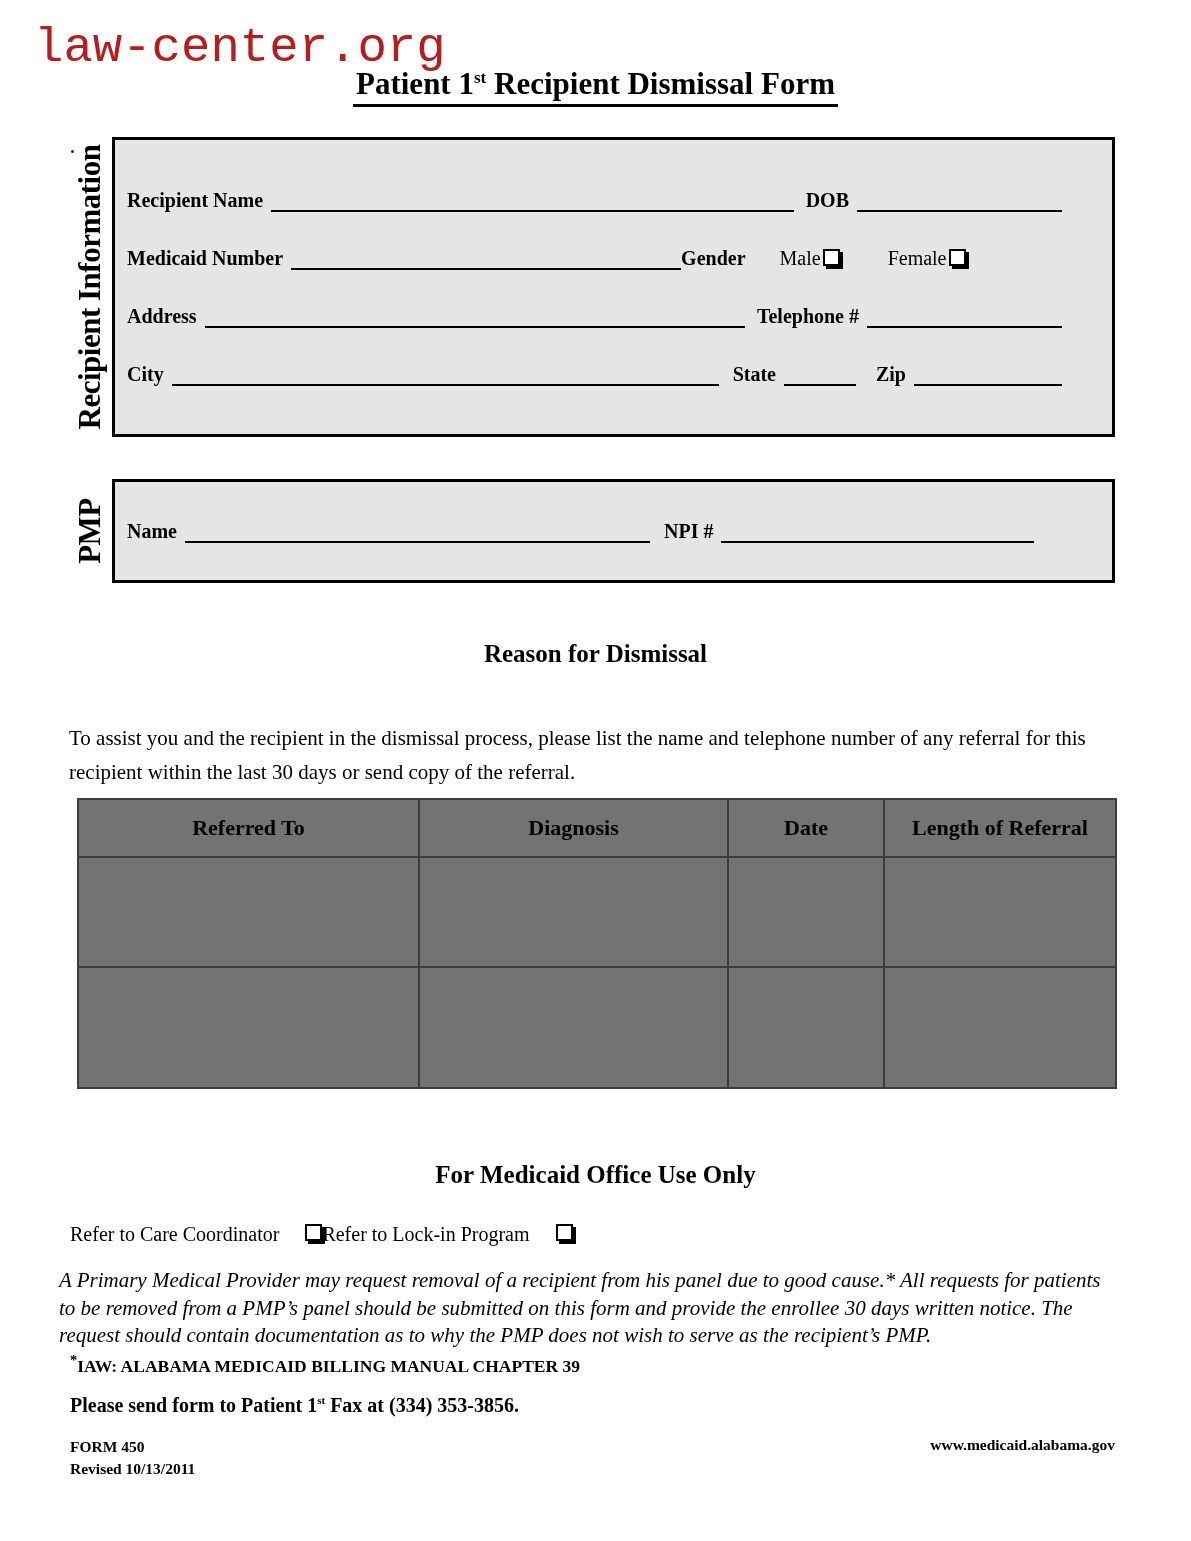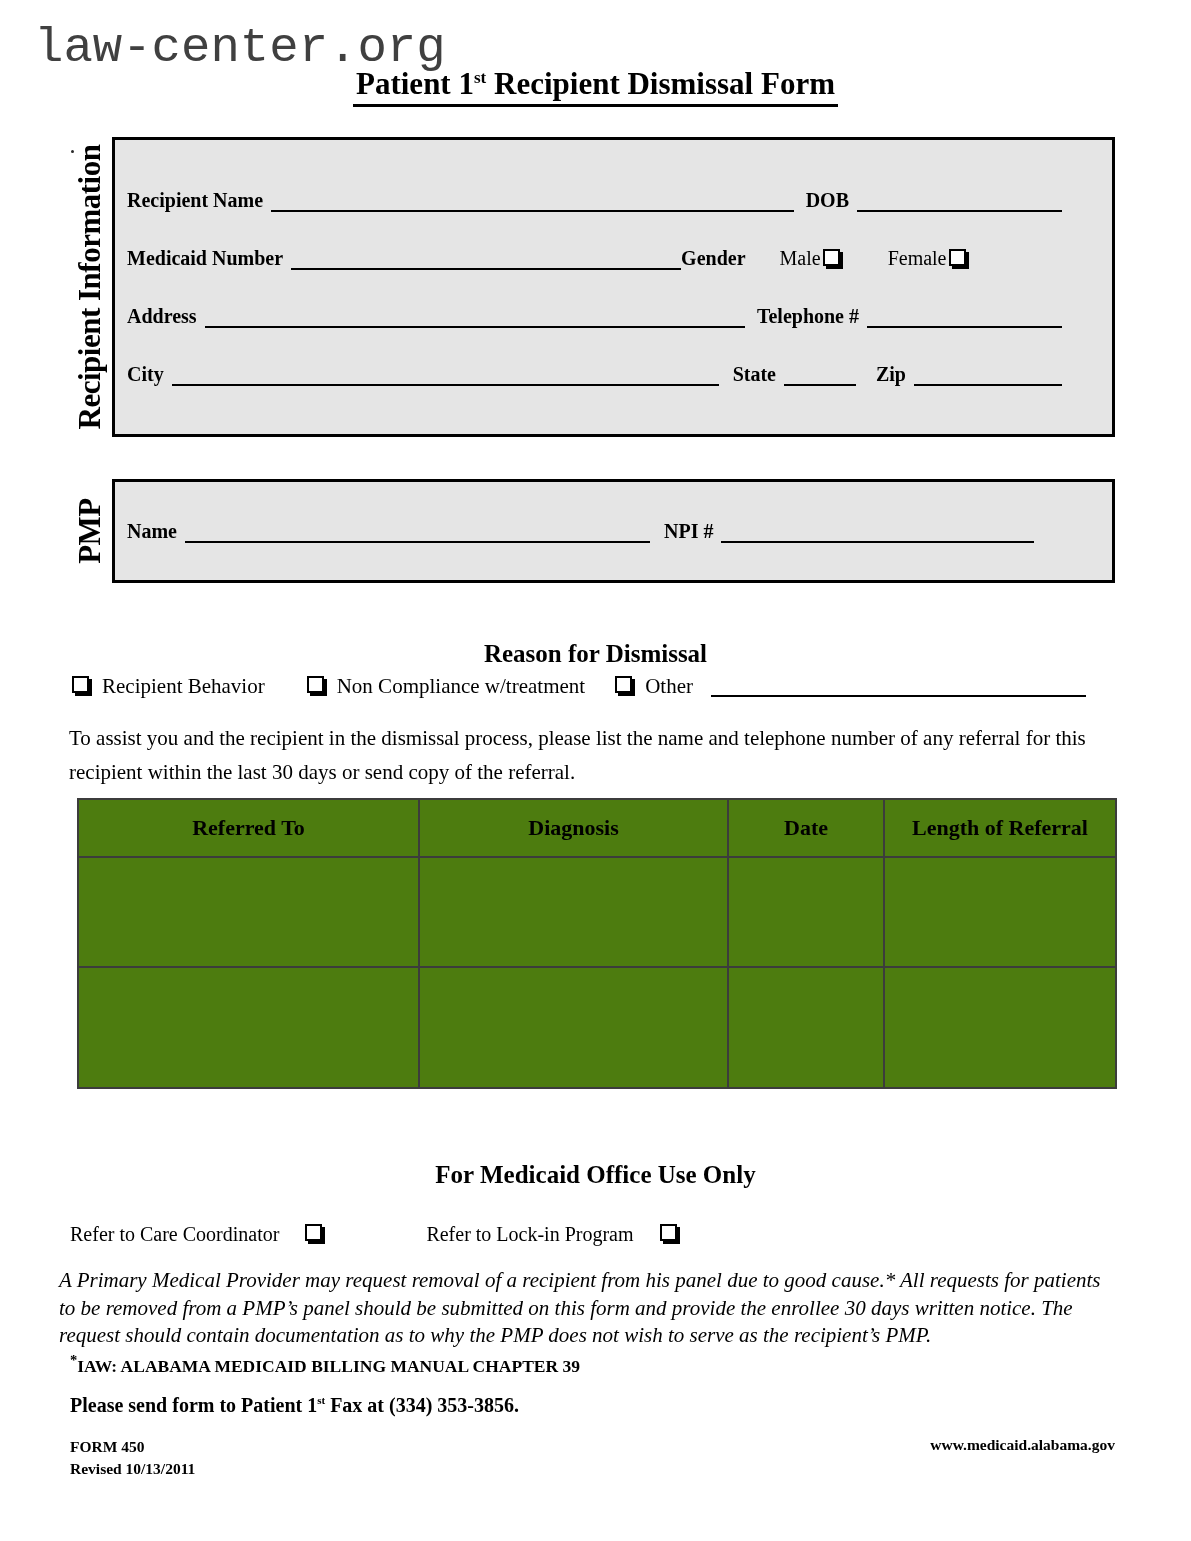--- a/index.html
+++ b/index.html
@@ -6,21 +6,21 @@
   .page {
     position:relative; width:1191px; height:1541px; background:#fff;
     font-family:"Liberation Serif", serif; color:#000; overflow:hidden;
     margin:0 auto;
   }
 
   
   .watermark {
     position:absolute; top:20px; left:34px;
     font-family:"Liberation Mono","DejaVu Sans Mono",monospace;
-    font-size:49px; font-weight:400; color:#404040; white-space:nowrap;
+    font-size:49px; font-weight:400; color:#b91c1c; white-space:nowrap;
   }
   .title { position:absolute; top:66px; left:0; width:100%; text-align:center; margin:0;
            font-size:31px; font-weight:bold; }
   .title-inner { display:inline-block; border-bottom:3px solid #000; padding:0 3px 2px; }
   sup.sm { font-size:0.55em; }
 
   
   .boxed { position:absolute; left:68px; width:1047px; display:flex; }
   .sec-recipient { top:137px; height:300px; }
   .sec-pmp { top:479px; height:104px; }
@@ -56,41 +56,41 @@
   .reason-options { position:absolute; top:672px; left:70px; width:1016px;
                     display:flex; align-items:center; font-size:21px; height:28px; }
   .reason-options .optlbl { margin-left:9px; white-space:nowrap; }
   .gap42{margin-left:42px}.gap30{margin-left:30px}
   .instructions { position:absolute; top:721px; left:69px; width:1046px; margin:0;
                   font-size:21px; line-height:34px; }
 
   
   .referral-table { position:absolute; top:798px; left:77px; width:1038px;
                     border-collapse:collapse; table-layout:fixed; }
-  .referral-table th, .referral-table td { border:2px solid #3c3c3c; background:#4d7c0f; }
+  .referral-table th, .referral-table td { border:2px solid #3c3c3c; background:#737373; }
   .referral-table th { height:54px; font-size:22px; font-weight:bold;
                        text-align:center; vertical-align:middle; }
   .referral-table tr.r1 td { height:106px; }
   .referral-table tr.r2 td { height:117px; }
 
   
   .aftercare { position:absolute; top:1106px; left:70px; display:flex;
                align-items:center; font-size:21px; height:28px; }
   .aftercare .q { font-weight:bold; white-space:nowrap; }
   .aftercare .yn { margin-left:30px; }
   .aftercare .yn2 { margin-left:44px; }
   .aftercare .cb { margin:0 0 4px 12px; }
 
   
   .office-heading { position:absolute; top:1161px; left:0; width:100%; text-align:center;
                     margin:0; font-size:25px; font-weight:bold; }
   .refer-row { position:absolute; top:1221px; left:70px; display:flex;
                align-items:center; font-size:20px; height:26px; }
   .refer-row .cb { margin:0 0 4px 26px; }
-  .refer-row .second { margin-left:104px; }
+  .refer-row .second { }
 
   
   .notice { position:absolute; top:1263px; left:55px; width:1048px; margin:4px;
             font-style:italic; font-size:21px; line-height:27.5px; }
   .iaw { position:absolute; top:1352px; left:70px; margin:0;
          font-size:17.5px; font-weight:bold; }
   .send-line { position:absolute; top:1394px; left:70px; margin:0;
                font-size:20px; font-weight:bold; }
   .footer-left { position:absolute; top:1436px; left:70px;
                  font-size:15.5px; font-weight:bold; line-height:21.5px; }
@@ -160,29 +160,20 @@
         <span class="lbl">Name</span>
         <span class="fill w465"></span>
         <span class="lbl ml14">NPI #</span>
         <span class="fill grow"></span>
       </div>
     </div>
   </section>
 
   <h2 class="reason-heading">Reason for Dismissal</h2>
 
-  <div class="reason-options">
-    <span class="cb"></span>
-    <span class="optlbl">Recipient Behavior</span>
-    <span class="cb gap42"></span>
-    <span class="optlbl">Non Compliance w/treatment</span>
-    <span class="cb gap30"></span>
-    <span class="optlbl">Other</span>
-    <span class="fill grow" style="margin-left:18px; margin-bottom:2px;"></span>
-  </div>
 
   <p class="instructions">To assist you and the recipient in the dismissal process, please list the name and telephone number of any referral for this recipient within the last 30 days or send copy of the referral.</p>
 
   <table class="referral-table">
     <colgroup>
         <col style="width:341px">
         <col style="width:309px">
         <col style="width:156px">
         <col style="width:232px">
       </colgroup>

